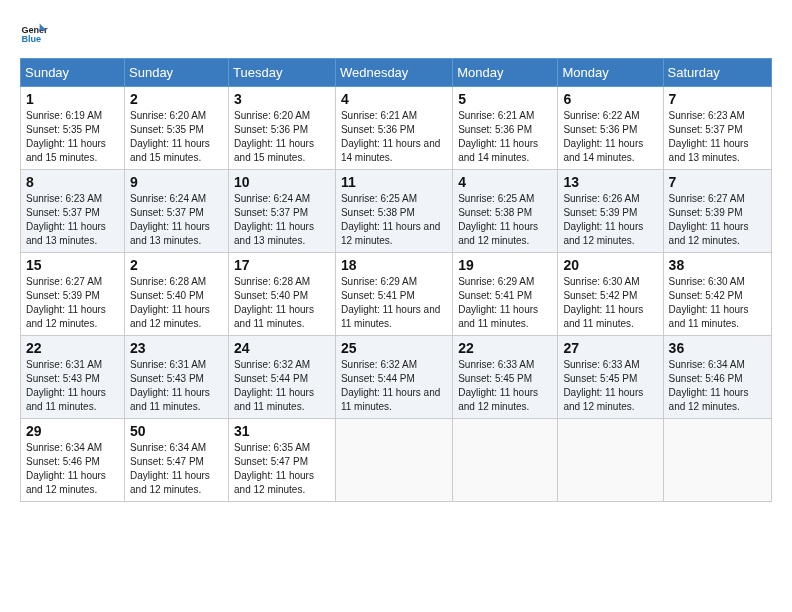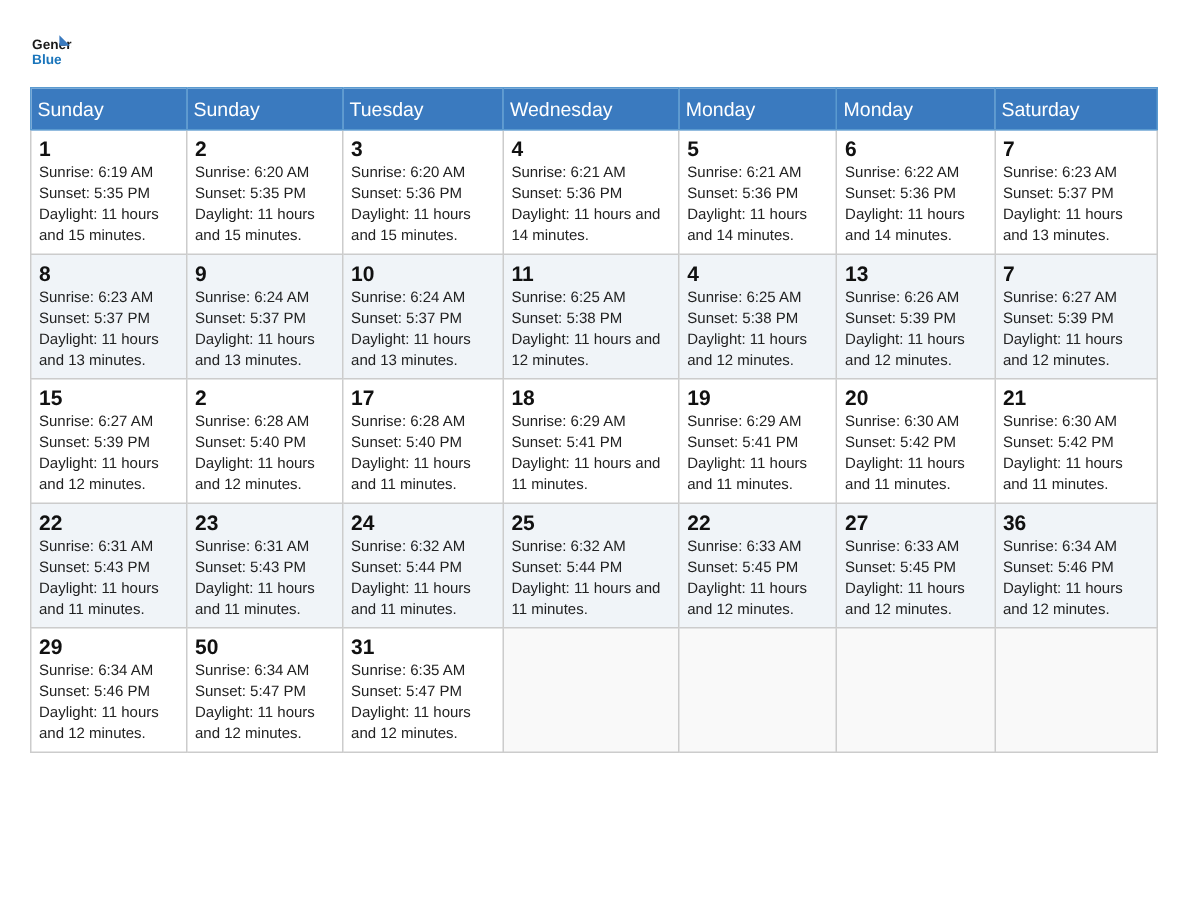--- a/index.html
+++ b/index.html
@@ -194,21 +194,21 @@
       </td>
         <td>
         <span class="day-number">19</span>
         <span class="day-info">Sunrise: 6:29 AM<br>Sunset: 5:41 PM<br>Daylight: 11 hours and 11 minutes.</span>
       </td>
         <td>
         <span class="day-number">20</span>
         <span class="day-info">Sunrise: 6:30 AM<br>Sunset: 5:42 PM<br>Daylight: 11 hours and 11 minutes.</span>
       </td>
         <td>
-        <span class="day-number">21</span>
+        <span class="day-number">38</span>
         <span class="day-info">Sunrise: 6:30 AM<br>Sunset: 5:42 PM<br>Daylight: 11 hours and 11 minutes.</span>
       </td>
       </tr>
       <tr>
         <td>
         <span class="day-number">22</span>
         <span class="day-info">Sunrise: 6:31 AM<br>Sunset: 5:43 PM<br>Daylight: 11 hours and 11 minutes.</span>
       </td>
         <td>
         <span class="day-number">23</span>

